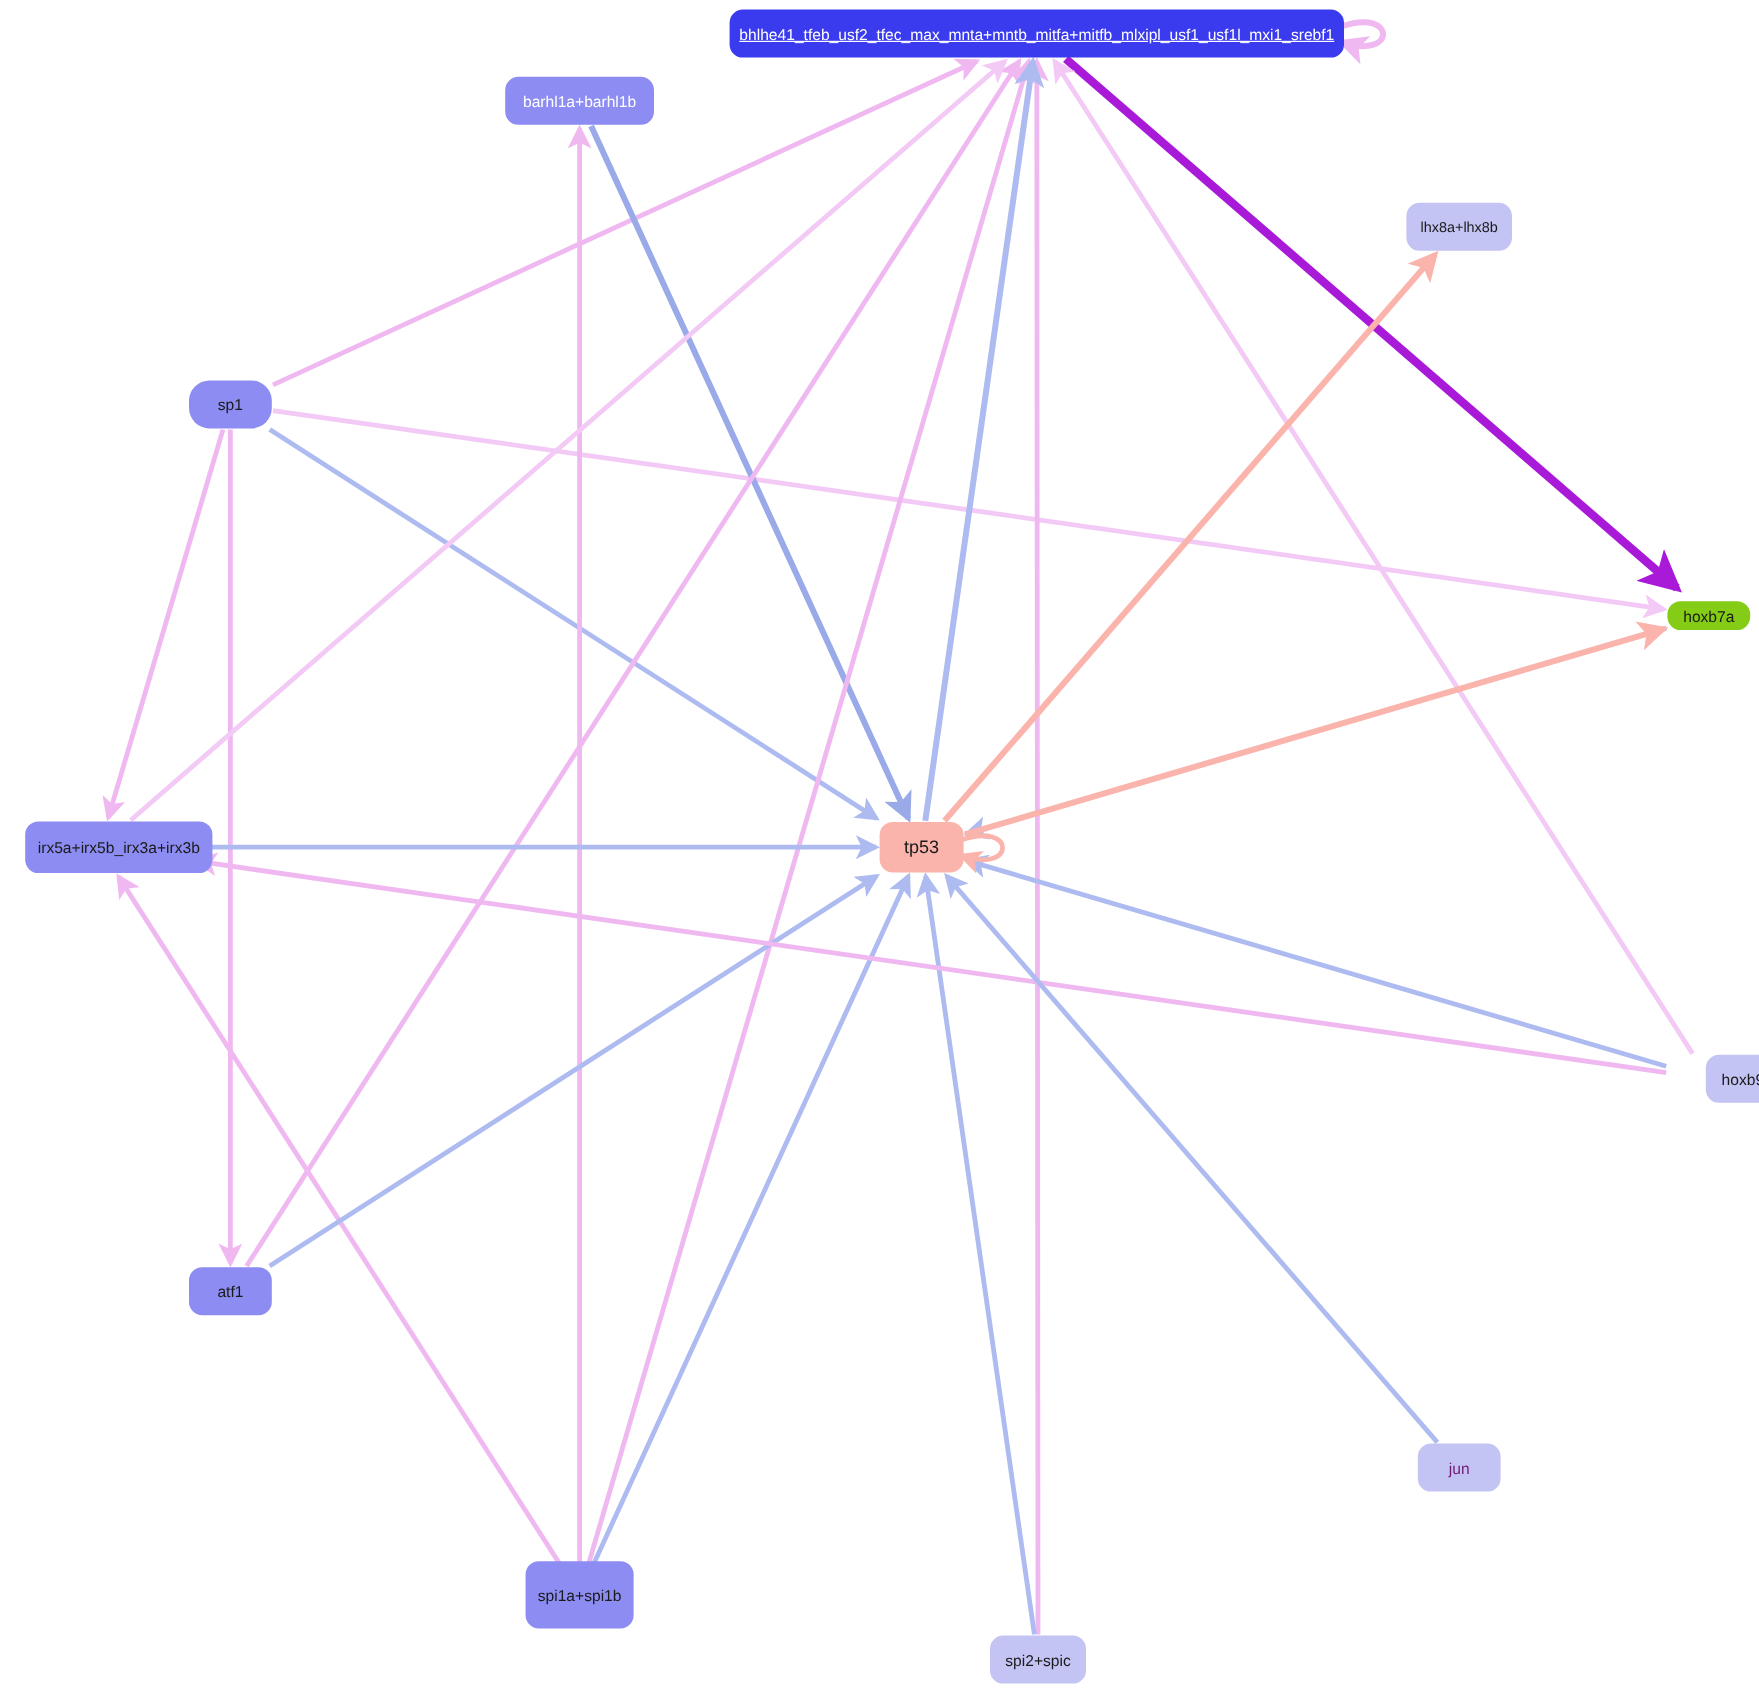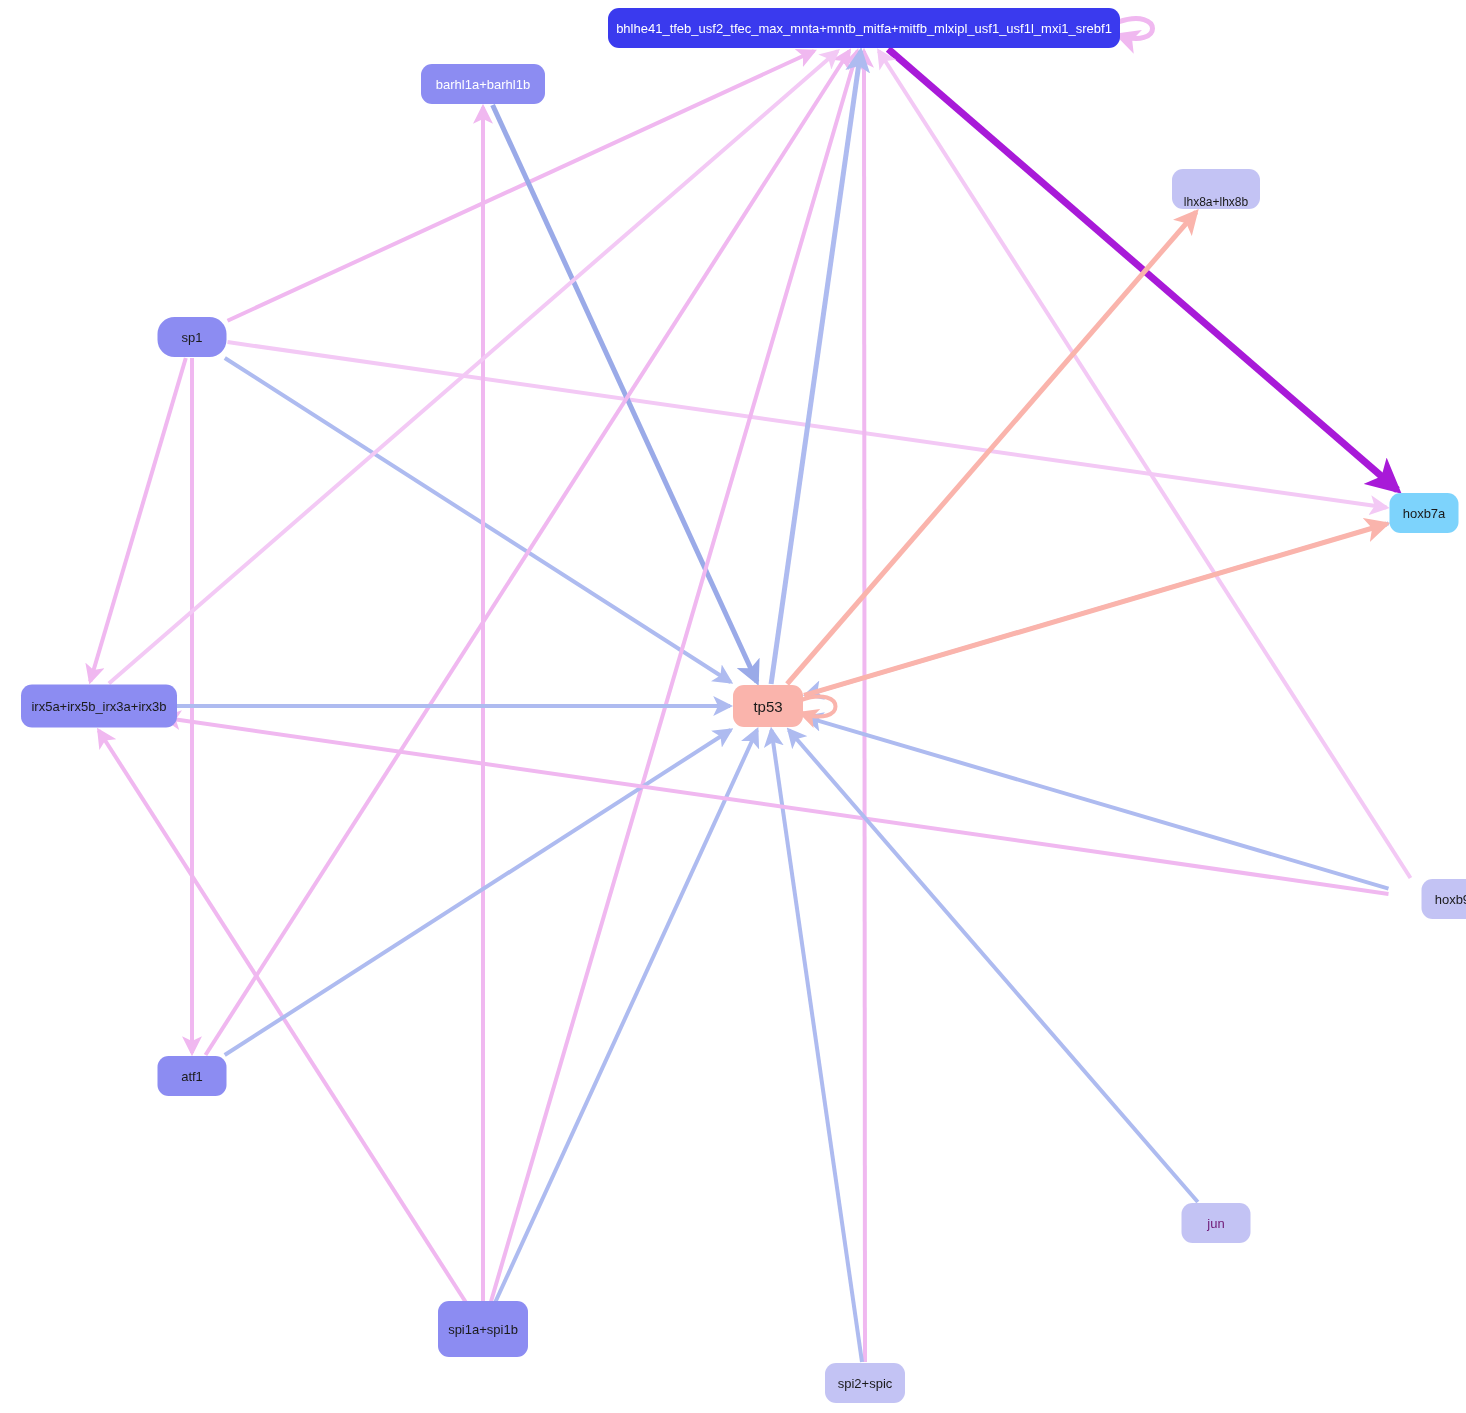--- a/index.html
+++ b/index.html
@@ -66,33 +66,33 @@
       <line x1="1388.5" y1="888.6" x2="806.0" y2="717.2" stroke="#aebbf0" stroke-width="4" stroke-linecap="butt" marker-end="url(#arr3)"></line>
       <line x1="1388.5" y1="893.9" x2="164.0" y2="717.7" stroke="#f0b8f0" stroke-width="4" stroke-linecap="butt" marker-end="url(#arr0)"></line>
       <line x1="1388.5" y1="523.4" x2="806.0" y2="694.8" stroke="#aebbf0" stroke-width="4" stroke-linecap="butt" marker-end="url(#arr3)"></line>
       <line x1="1197.8" y1="1202.0" x2="788.8" y2="730.0" stroke="#aebbf0" stroke-width="4" stroke-linecap="butt" marker-end="url(#arr3)"></line>
       <path d="M801,700 C 847,684 847,729 801,713" fill="none" stroke="#fab4ac" stroke-width="4" stroke-linecap="round" marker-end="url(#arr5)"></path>
       <line x1="787.1" y1="684.0" x2="1196.1" y2="212.0" stroke="#fab4ac" stroke-width="5" stroke-linecap="butt" marker-end="url(#arr5)"></line>
       <line x1="804.0" y1="695.4" x2="1386.5" y2="524.0" stroke="#fab4ac" stroke-width="5" stroke-linecap="butt" marker-end="url(#arr5)"></line>
       <line x1="771.1" y1="684.0" x2="860.7" y2="51.0" stroke="#aebbf0" stroke-width="5" stroke-linecap="butt" marker-end="url(#arr3)"></line>
     </svg>
   <div id="node-layer">
-      <div class="node" style="left: 864px; top: 28px; width: 512px; height: 40px; background: rgb(58, 58, 238); color: rgb(255, 255, 255); font-size: 13px;">
+      <div class="node" style="left: 864px; top: 28px; width: 512px; height: 40px; background: rgb(58, 58, 238); color: rgb(255, 255, 255); font-size: 13px; text-decoration: underline;">
         <span class="node-label">bhlhe41_tfeb_usf2_tfec_max_mnta+mntb_mitfa+mitfb_mlxipl_usf1_usf1l_mxi1_srebf1</span>
       </div>
       <div class="node" style="left: 483px; top: 84px; width: 124px; height: 40px; background: rgb(140, 140, 242); color: rgb(255, 255, 255); font-size: 13px;">
         <span class="node-label">barhl1a+barhl1b</span>
       </div>
-      <div class="node" style="left: 1216px; top: 189px; width: 88px; height: 40px; background: rgb(195, 195, 244); color: rgb(26, 26, 26); font-size: 12px; align-items: flex-end;">
+      <div class="node" style="left: 1216px; top: 189px; width: 88px; height: 40px; background: rgb(195, 195, 244); color: rgb(26, 26, 26); font-size: 12px;">
         <span class="node-label">lhx8a+lhx8b</span>
       </div>
       <div class="node" style="left: 192px; top: 337px; width: 69px; height: 40px; background: rgb(140, 140, 242); color: rgb(26, 26, 26); font-size: 13px; border-radius: 17px;">
         <span class="node-label">sp1</span>
       </div>
-      <div class="node" style="left: 1424px; top: 513px; width: 69px; height: 40px; background: #7dd3fc; color: rgb(26, 26, 26); font-size: 13px;">
+      <div class="node" style="left: 1424px; top: 513px; width: 69px; height: 24px; background: #84cc16; color: rgb(26, 26, 26); font-size: 13px;">
         <span class="node-label">hoxb7a</span>
       </div>
       <div class="node" style="left: 99px; top: 706px; width: 156px; height: 43px; background: rgb(140, 140, 242); color: rgb(26, 26, 26); font-size: 13px;">
         <span class="node-label">irx5a+irx5b_irx3a+irx3b</span>
       </div>
       <div class="node" style="left: 768px; top: 706px; width: 70px; height: 42px; background: rgb(250, 180, 172); color: rgb(26, 26, 26); font-size: 15px;">
         <span class="node-label">tp53</span>
       </div>
       <div class="node" style="left: 1456px; top: 899px; width: 69px; height: 40px; background: rgb(195, 195, 244); color: rgb(26, 26, 26); font-size: 13px;">
         <span class="node-label">hoxb9a</span>

